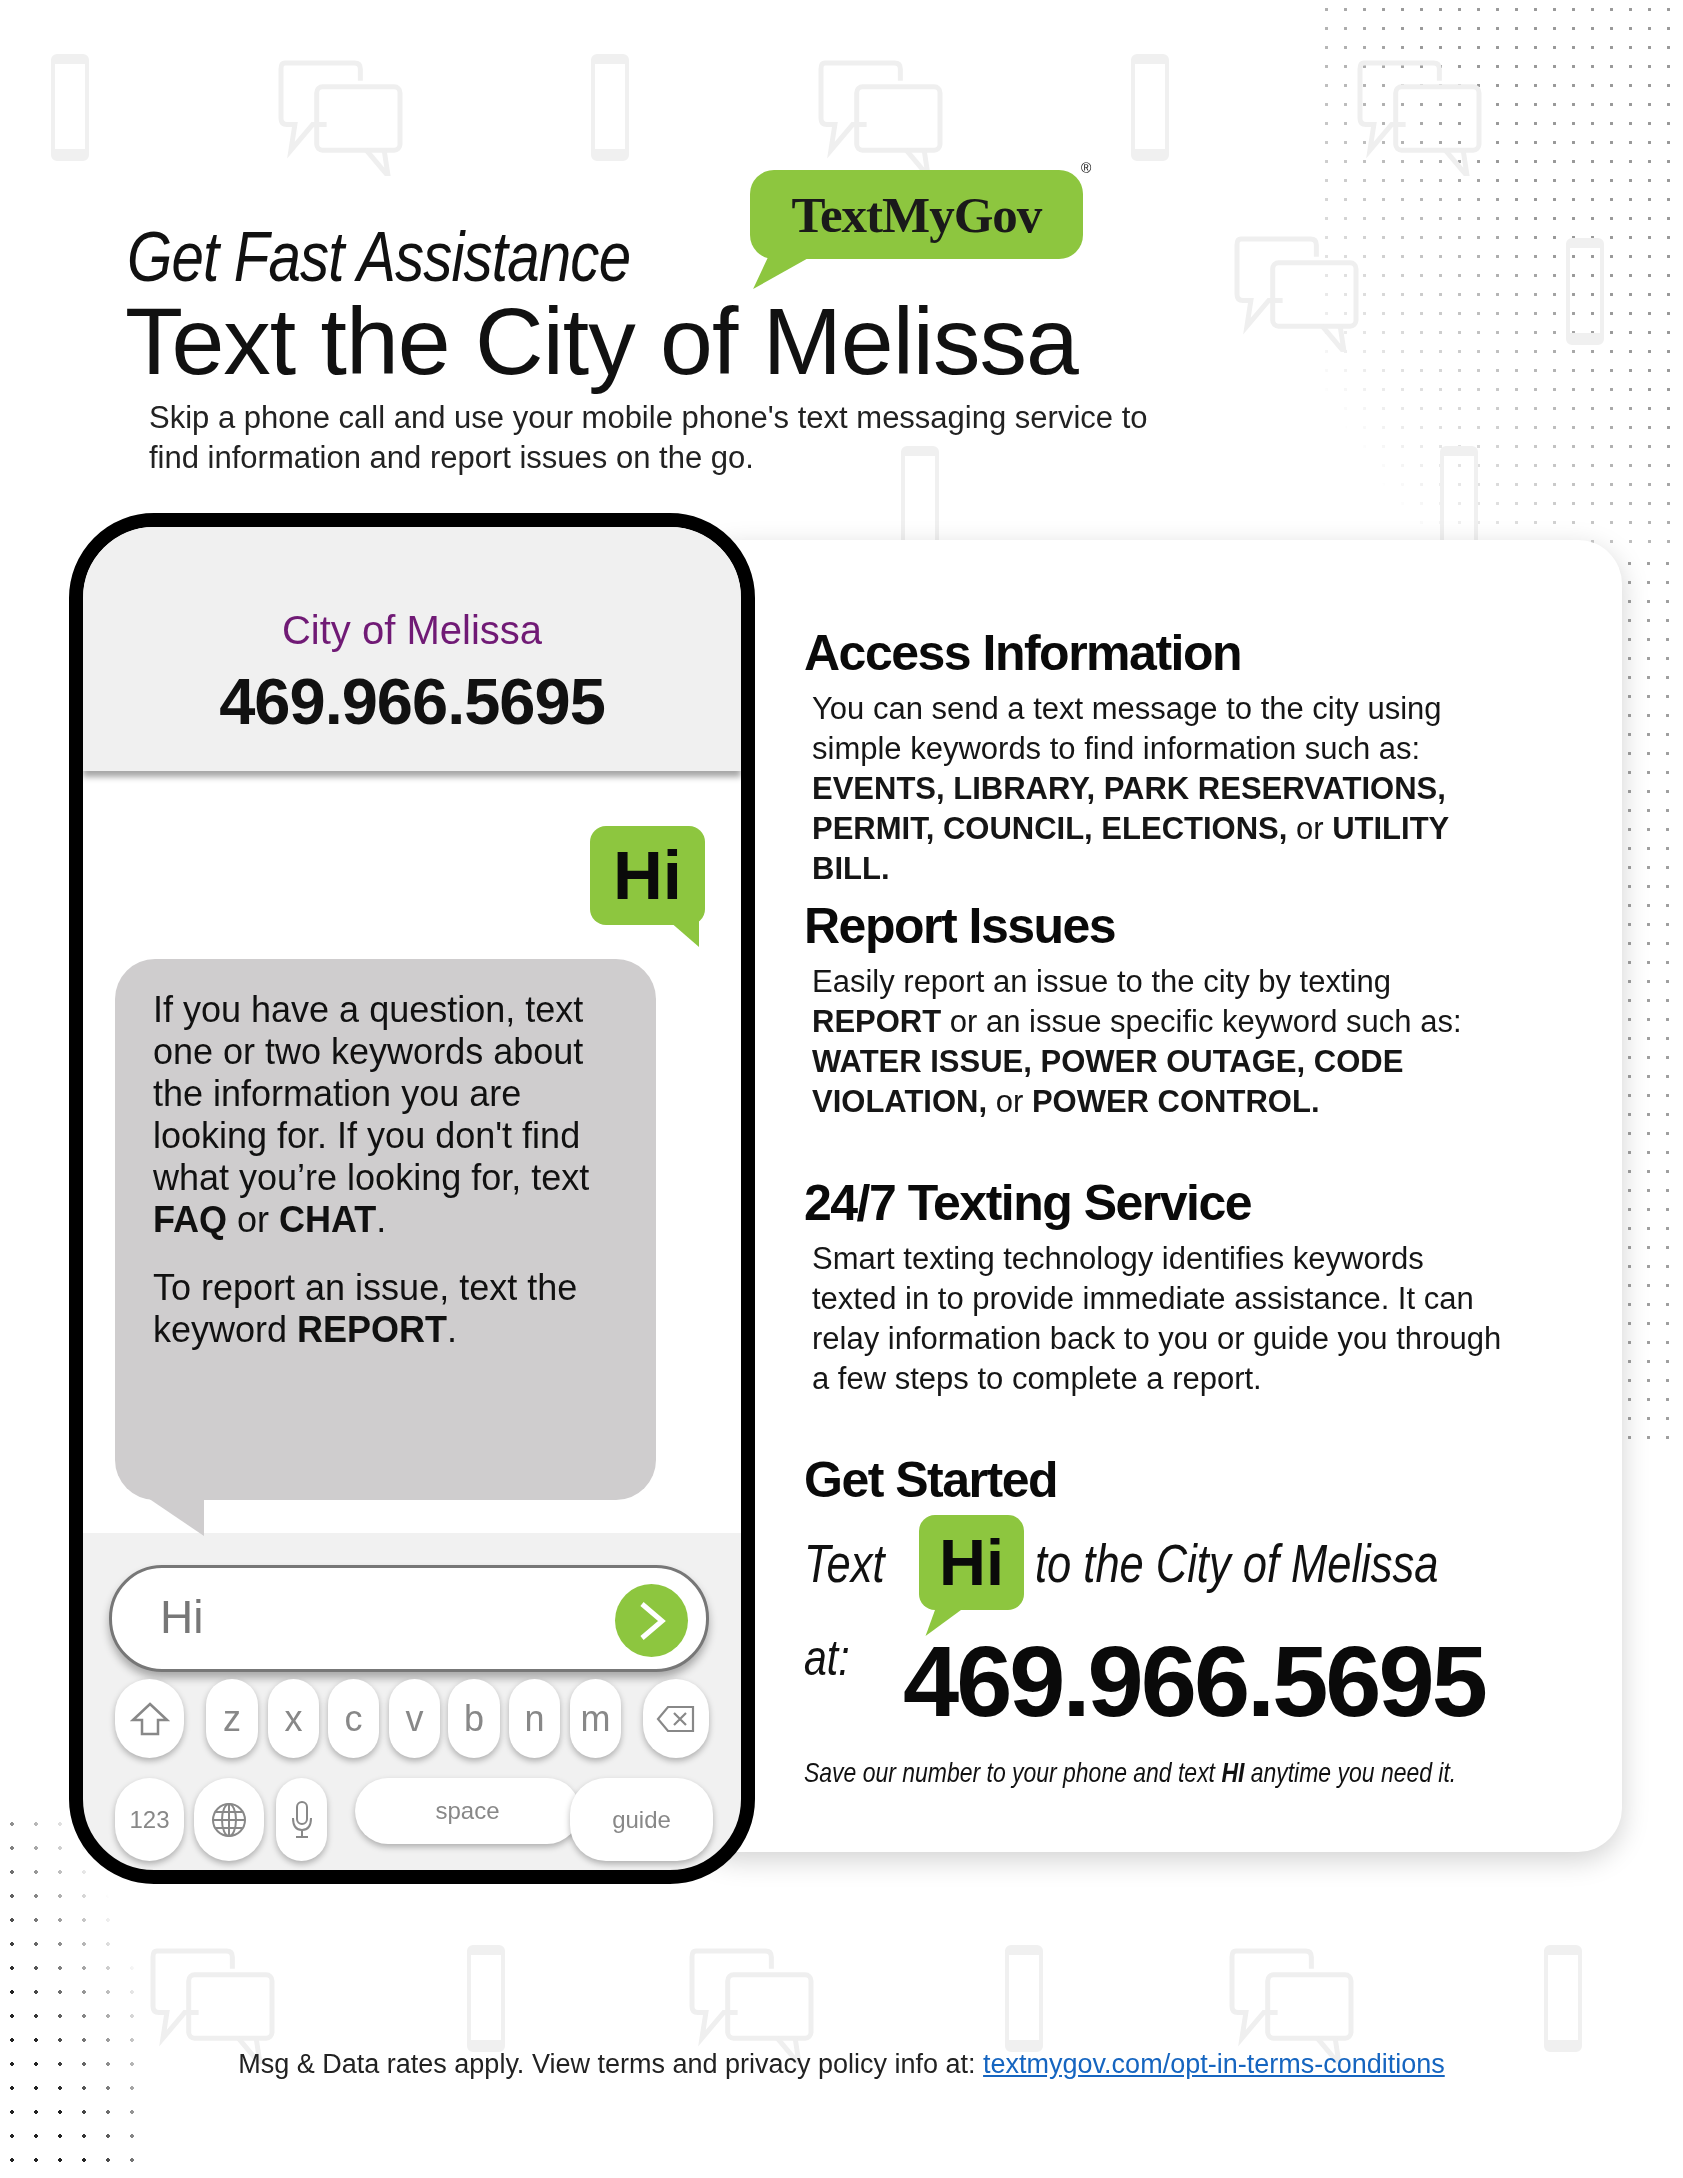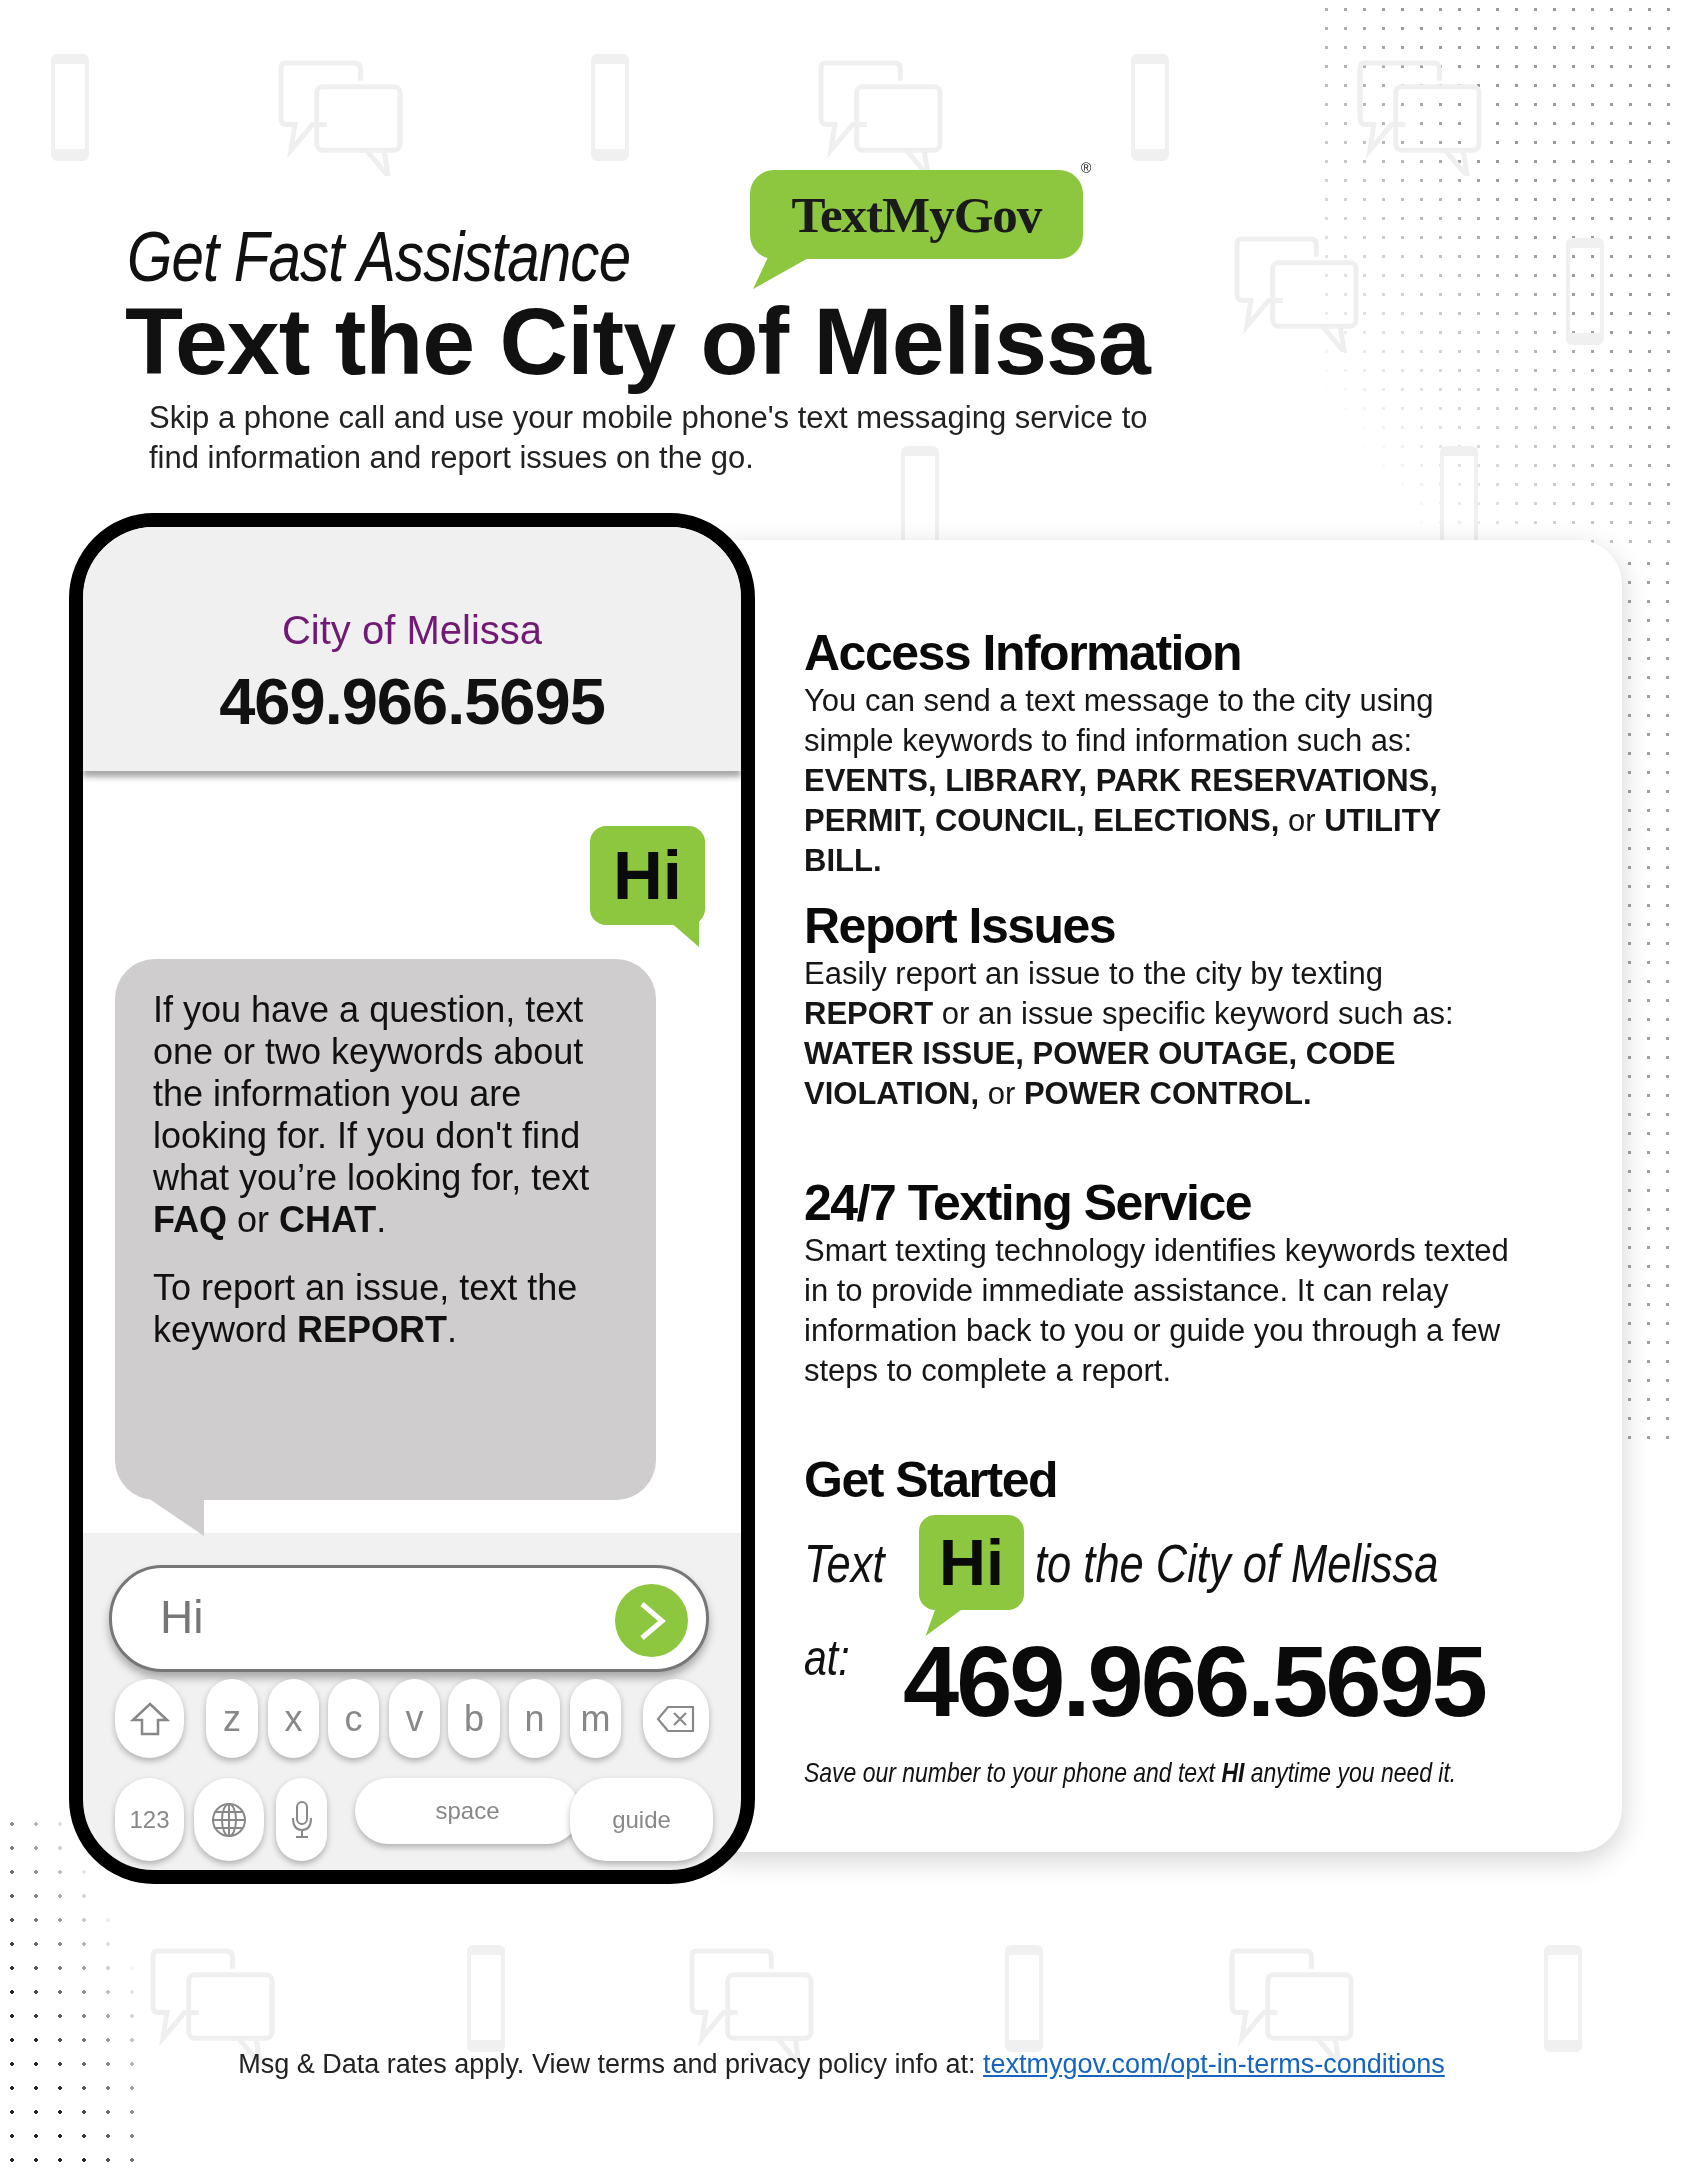--- a/index.html
+++ b/index.html
@@ -52,37 +52,37 @@
   .logo-text {
     font-family:"Liberation Serif", serif; font-size:51px; font-weight:bold;
     color:#1a1a1a; letter-spacing:-1px;
   }
   .logo-tail {
     position:absolute; left:12px; top:81px; width:0; height:0;
     border-top:38px solid #8dc63f; border-right:50px solid transparent; transform:skewX(-25deg);
   }
   .logo-reg { position:absolute; left:1081px; top:160px; font-size:14px; }
   .title {
-    position:absolute; left:125px; top:287px; font-size:95px; font-weight:bold;
+    position:absolute; left:125px; top:287px; font-size:95px; font-weight:normal;
     color:#111; white-space:nowrap; letter-spacing:-1px;
   }
   .intro {
     position:absolute; left:149px; top:398px; width:1049px; font-size:31px; line-height:40px;
     color:#222;
   }
 
   
   .card {
     position:absolute; left:693px; top:540px; width:929px; height:1312px;
     background:#fff; border-radius:44px;
     box-shadow: 0 8px 28px rgba(0,0,0,0.18);
   }
   .sec { position:absolute; left:804px; width:713px; }
   .sec h2 { margin:0; font-size:50px; font-weight:bold; letter-spacing:-1.5px; line-height:55px; color:#0a0a0a; }
-  .sec p { margin:0; font-size:31px; line-height:40px; color:#161616; }
+  .sec p { margin:8px; font-size:31px; line-height:40px; color:#161616; }
   .sec b { font-weight:bold; }
 
   .gs-line { position:absolute; left:804px; font-style:italic; font-size:53px; white-space:nowrap; }
   .hi-badge {
     position:absolute; width:105px; height:95px; background:#8dc63f; border-radius:16px;
     display:flex; align-items:center; justify-content:center;
     font-weight:bold; font-size:65px; color:#0a0a0a;
   }
   .hi-badge .tail {
     position:absolute; width:0; height:0; border-top:30px solid #8dc63f; border-right:30px solid transparent;

